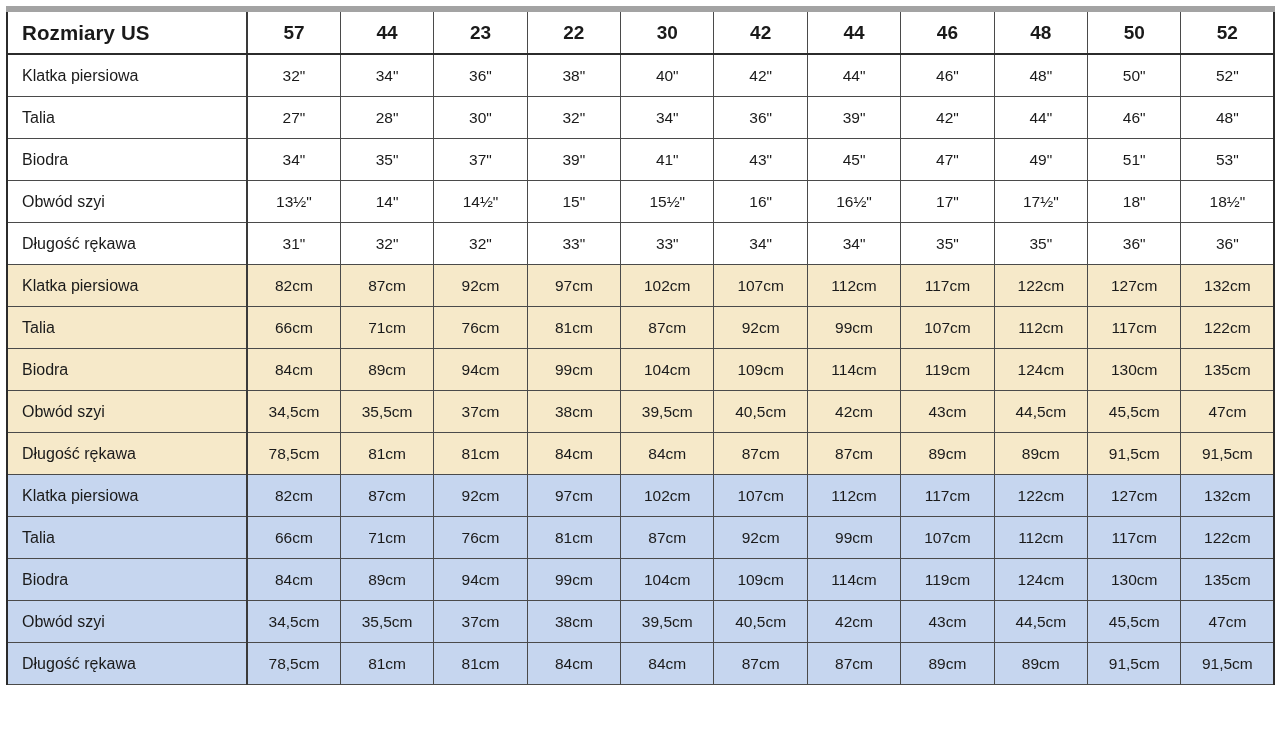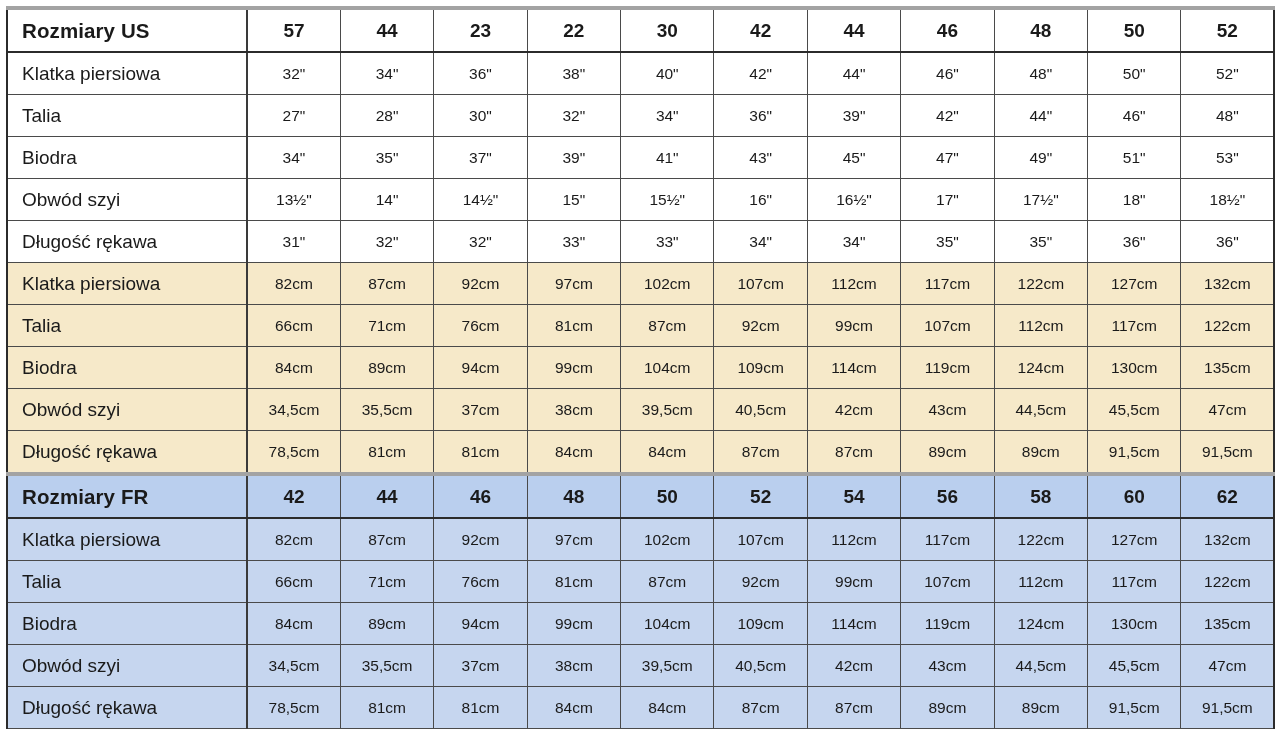--- a/index.html
+++ b/index.html
@@ -41,28 +41,28 @@
     text-align: center;
     vertical-align: middle;
     white-space: nowrap;
     overflow: hidden;
   }
 
   
   table.size-table td.row-label {
     text-align: left;
     padding-left: 14px;
-    font-size: 19px;
+    font-size: 16px;
   }
 
   
   tr.section-head td {
     font-weight: bold;
     font-size: 19px;
-    border-top: 4px solid #a3a3a3;
+    border-top: 6px solid #a3a3a3;
     border-bottom: 2px solid #2b2b2b;
   }
   tr.section-head td.row-label {
     font-size: 20.5px;
     letter-spacing: 0.1px;
   }
 
   
   tbody.sec-us tr td          { background: #ffffff; }
   tbody.sec-eur tr td         { background: #f6e9c9; }
@@ -246,34 +246,20 @@
           <td>84cm</td>
           <td>87cm</td>
           <td>87cm</td>
           <td>89cm</td>
           <td>89cm</td>
           <td>91,5cm</td>
           <td>91,5cm</td>
         </tr>
       </tbody>
       <tbody class="sec-fr">
-        <tr class="section-head">
-          <td class="row-label">Rozmiary FR</td>
-          <td>42</td>
-          <td>44</td>
-          <td>46</td>
-          <td>48</td>
-          <td>50</td>
-          <td>52</td>
-          <td>54</td>
-          <td>56</td>
-          <td>58</td>
-          <td>60</td>
-          <td>62</td>
-        </tr>
         <tr>
           <td class="row-label">Klatka piersiowa</td>
           <td>82cm</td>
           <td>87cm</td>
           <td>92cm</td>
           <td>97cm</td>
           <td>102cm</td>
           <td>107cm</td>
           <td>112cm</td>
           <td>117cm</td>

